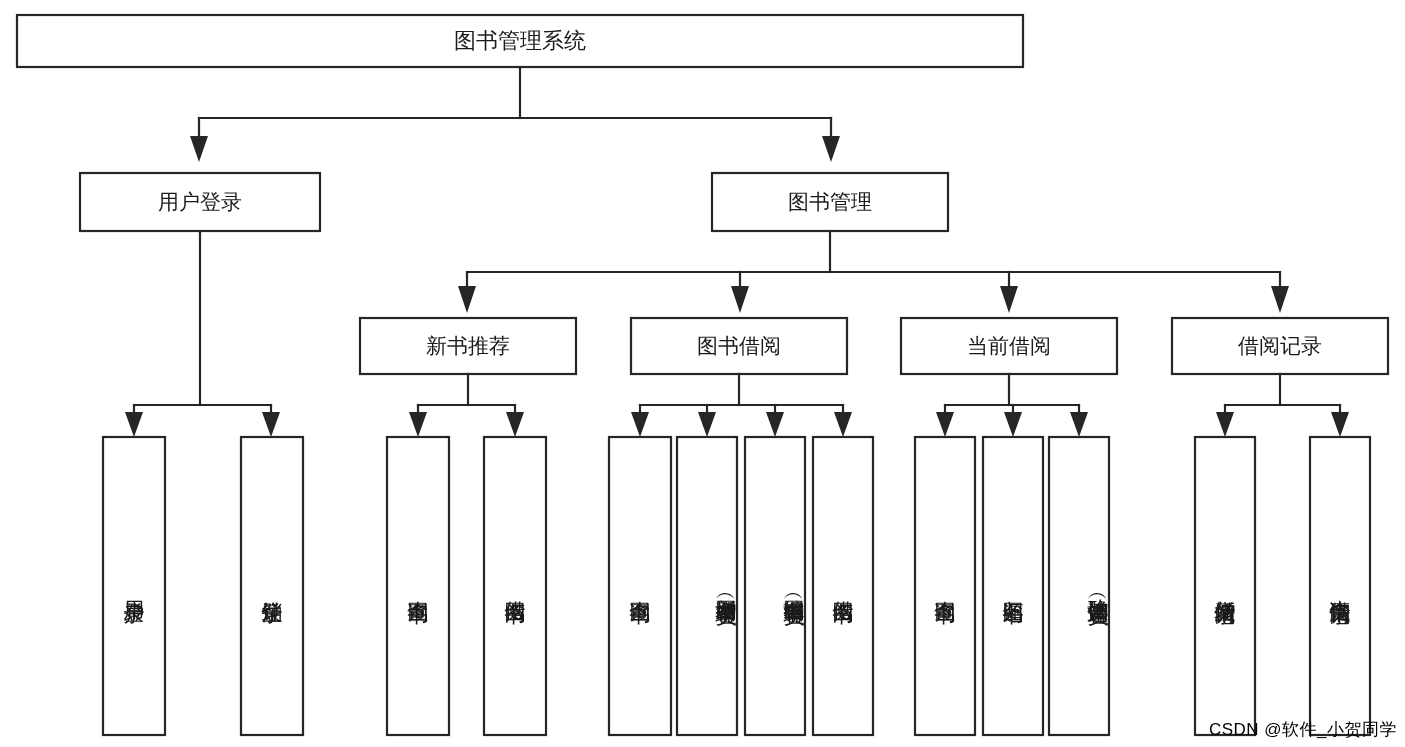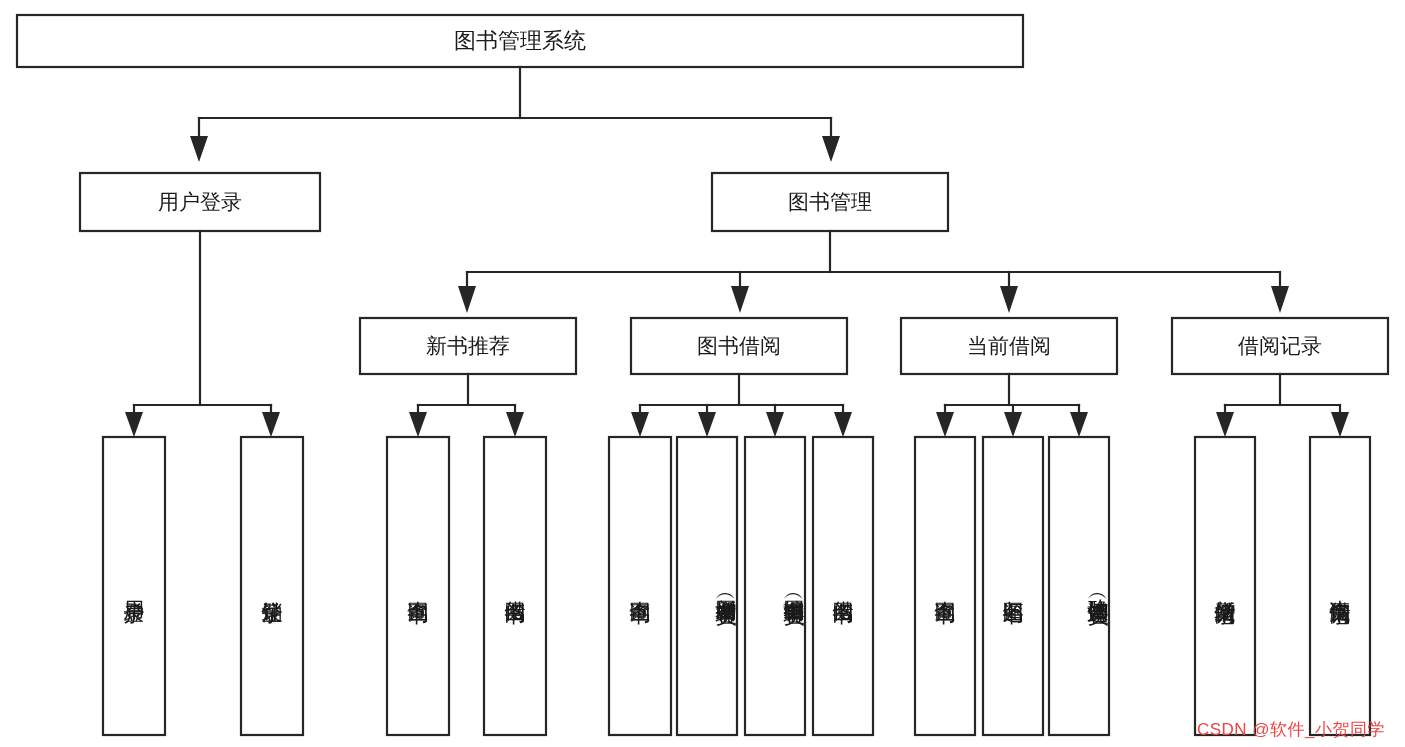--- a/index.html
+++ b/index.html
@@ -58,25 +58,25 @@
     font-family: "Liberation Sans", "DejaVu Sans", sans-serif;
     font-size: 21px;
     line-height: 1.05;
     letter-spacing: 1px;
     color: #1a1a1a;
     white-space: nowrap;
     pointer-events: none;
   }
   .watermark {
     position: absolute;
-    right: 20px;
+    right: 8px;
     bottom: 6px;
     font-family: "Liberation Sans", "DejaVu Sans", sans-serif;
     font-size: 17px;
-    color: #ef4444;
+    color: #000000;
     letter-spacing: 0.5px;
     user-select: none;
   }
 </style>
 </head>
 <body>
 
 <svg id="diagram" viewBox="0 0 1405 747">
   <defs></defs>
 

